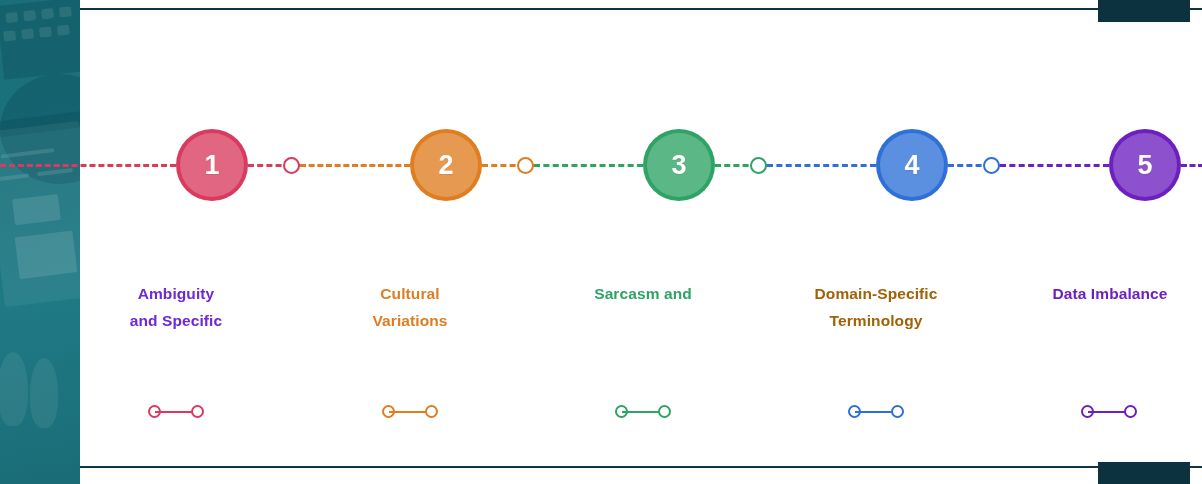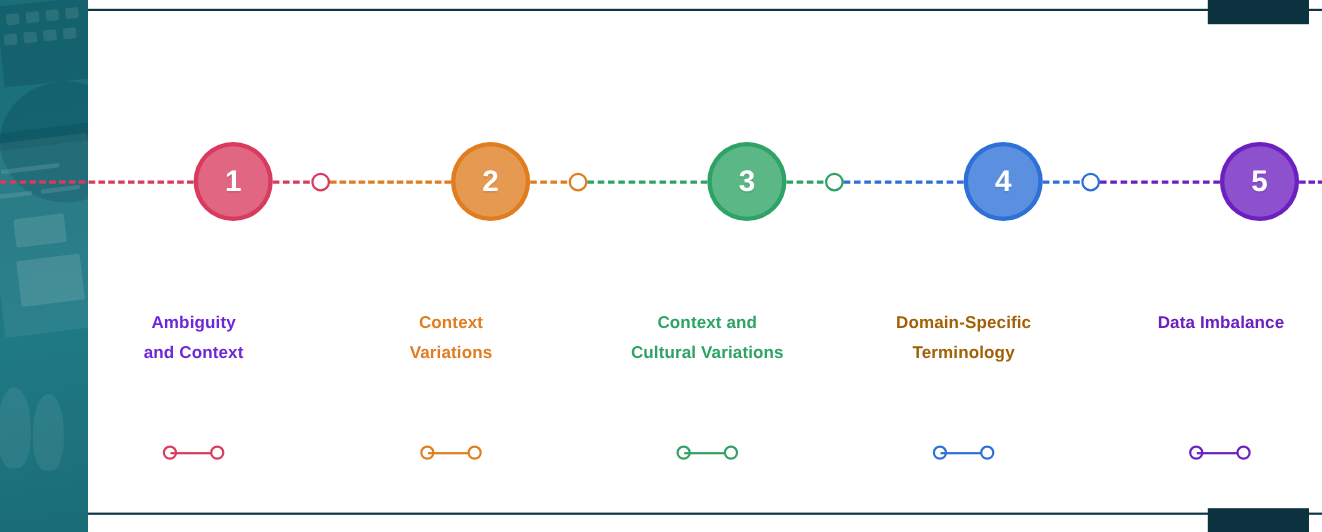--- a/index.html
+++ b/index.html
@@ -288,29 +288,28 @@
           <span class="node-num">4</span>
         </div>
         <div class="node" style="left: 1029px; background: rgb(109, 32, 192);">
           <div class="node-inner"></div>
           <span class="node-num">5</span>
         </div>
       </div>
     <div id="labels-layer">
         <div class="label" style="left: -9px; color: #6d28d9;">
           <span class="l1" style="display: block;">Ambiguity</span>
-          <span class="l2">and Context</span>
+          <span class="l2">and Specific</span>
         </div>
         <div class="label" style="left: 225px; color: rgb(223, 125, 33);">
-          <span class="l1" style="display: block;">Context</span>
+          <span class="l1" style="display: block;">Cultural</span>
           <span class="l2">Variations</span>
         </div>
         <div class="label" style="left: 458px; color: rgb(47, 163, 101);">
-          <span class="l1" style="display: block;">Context and</span>
-          <span class="l2">Cultural Variations</span>
+          <span class="l1" style="display: block;">Sarcasm and</span>
         </div>
         <div class="label" style="left: 691px; color: #a16207;">
           <span class="l1" style="display: block;">Domain-Specific</span>
           <span class="l2">Terminology</span>
         </div>
         <div class="label" style="left: 925px; color: rgb(109, 32, 192);">
           <span class="l1" style="display: block;">Data Imbalance</span>
         </div>
       </div>
     <div id="dumbbell-layer">

